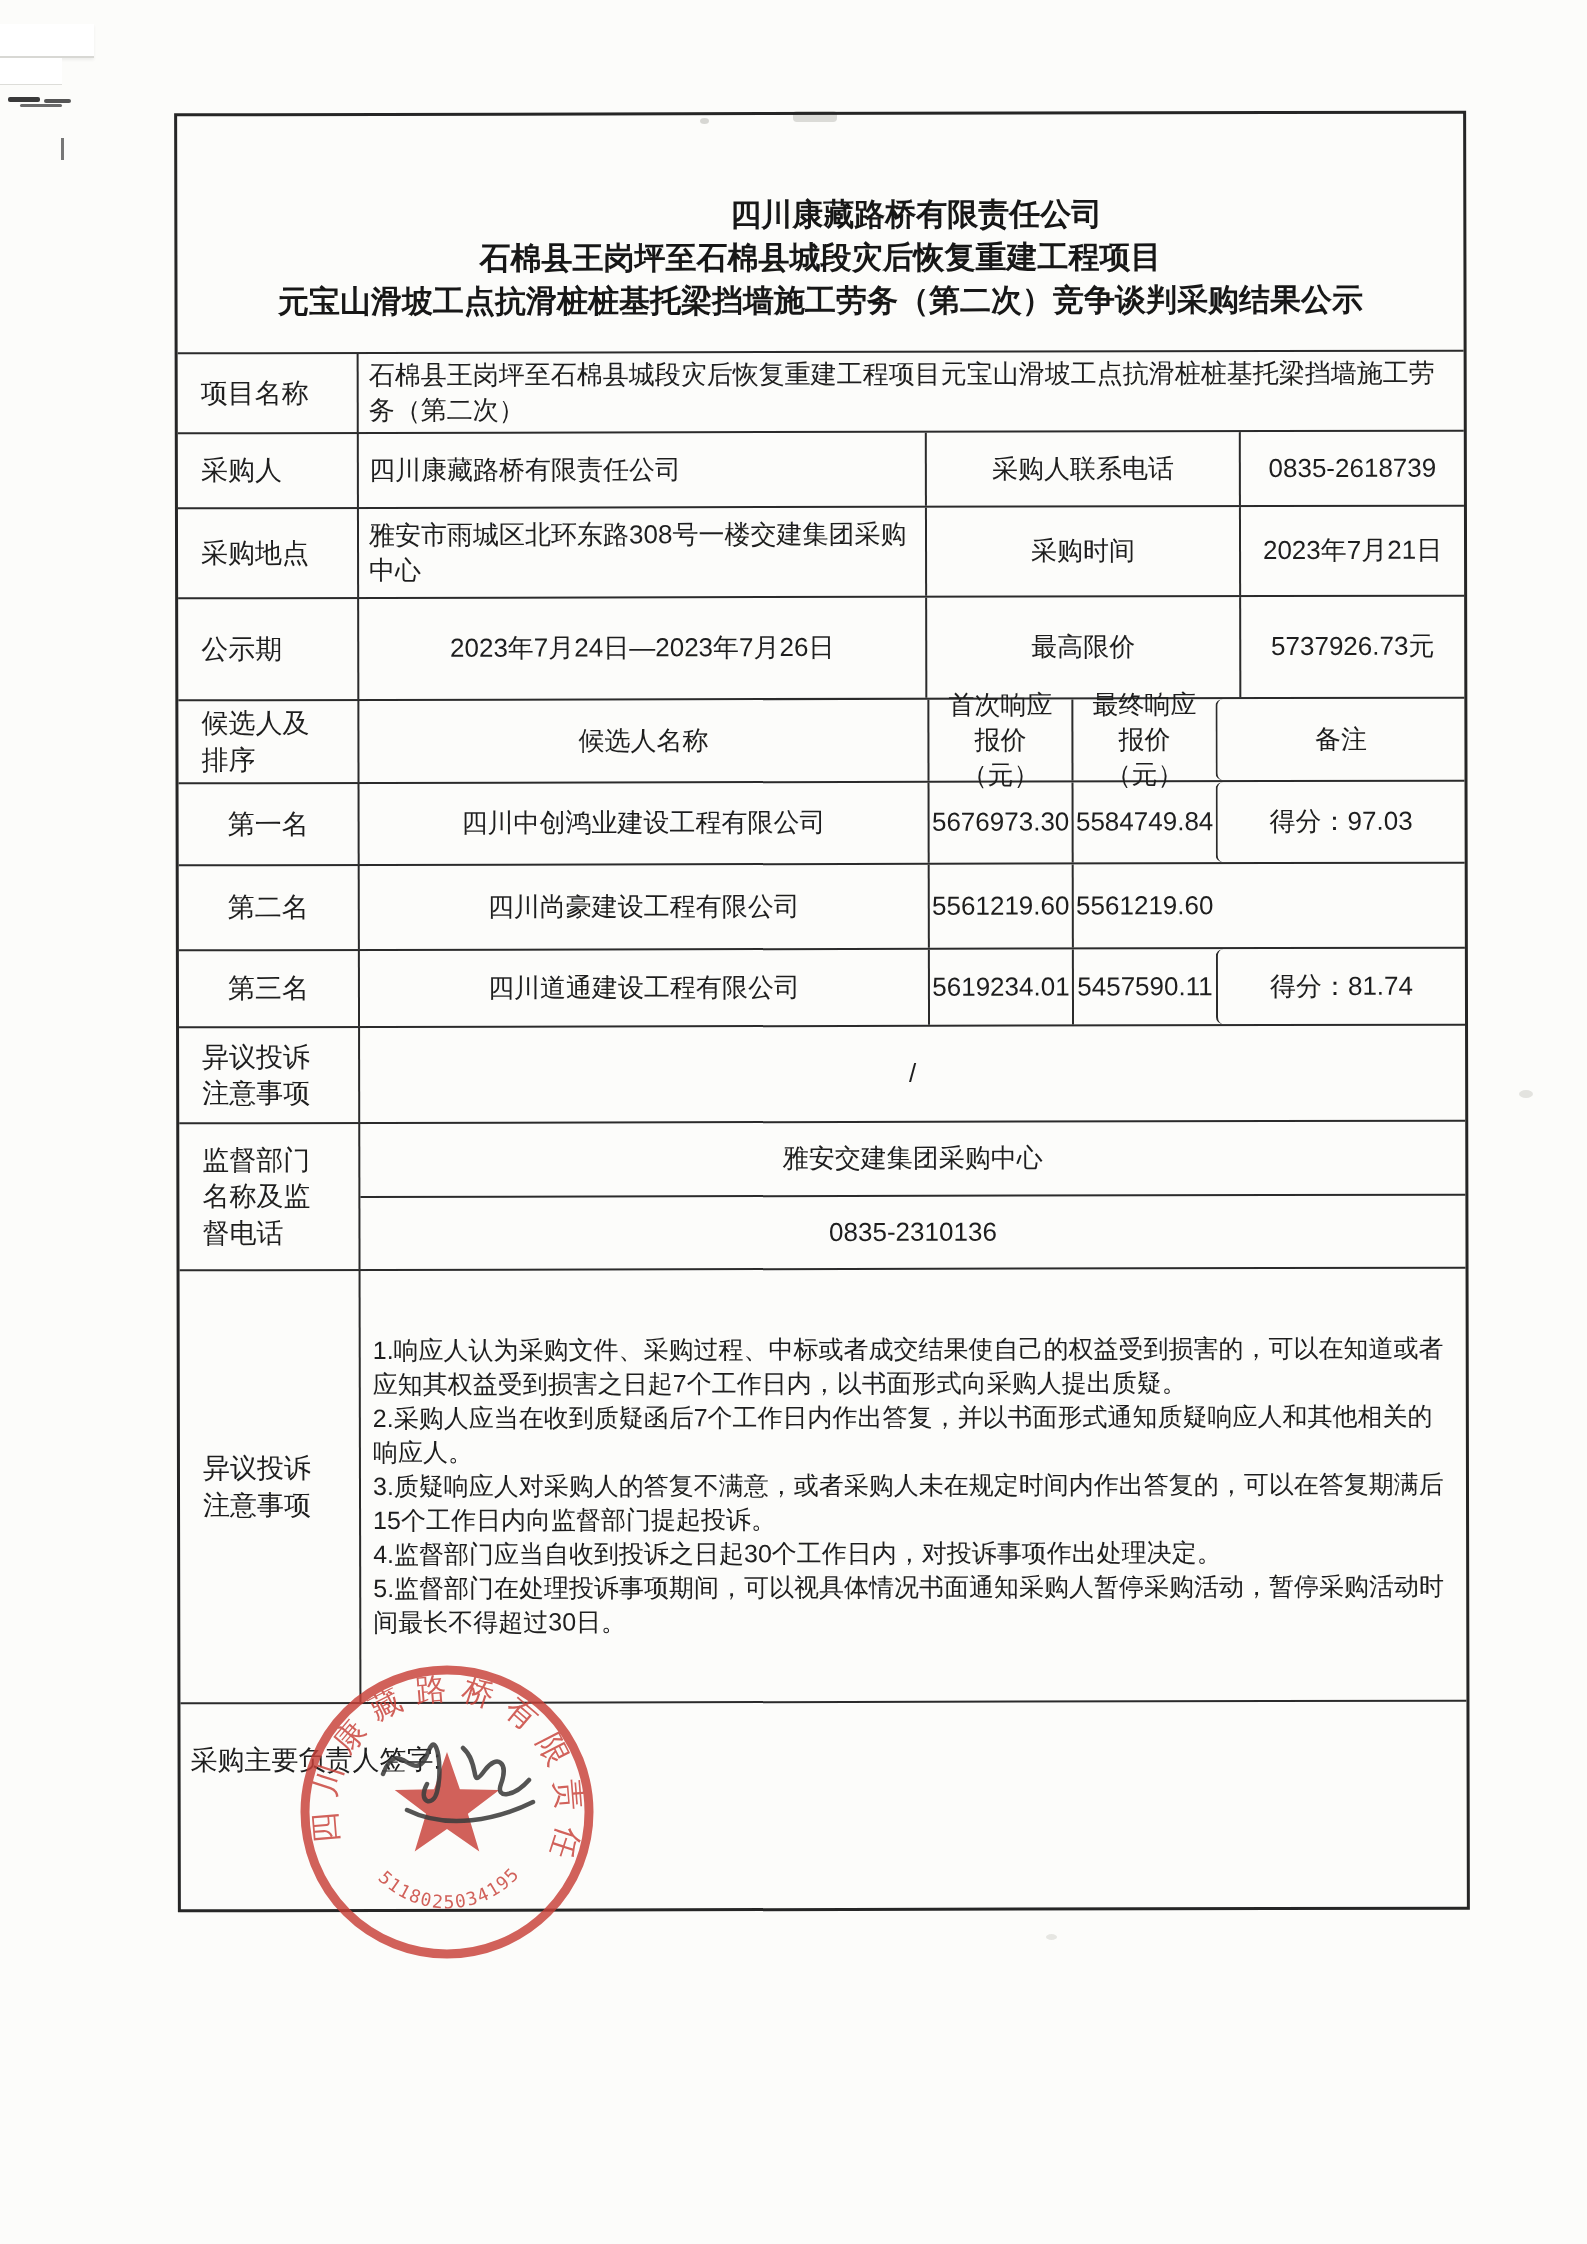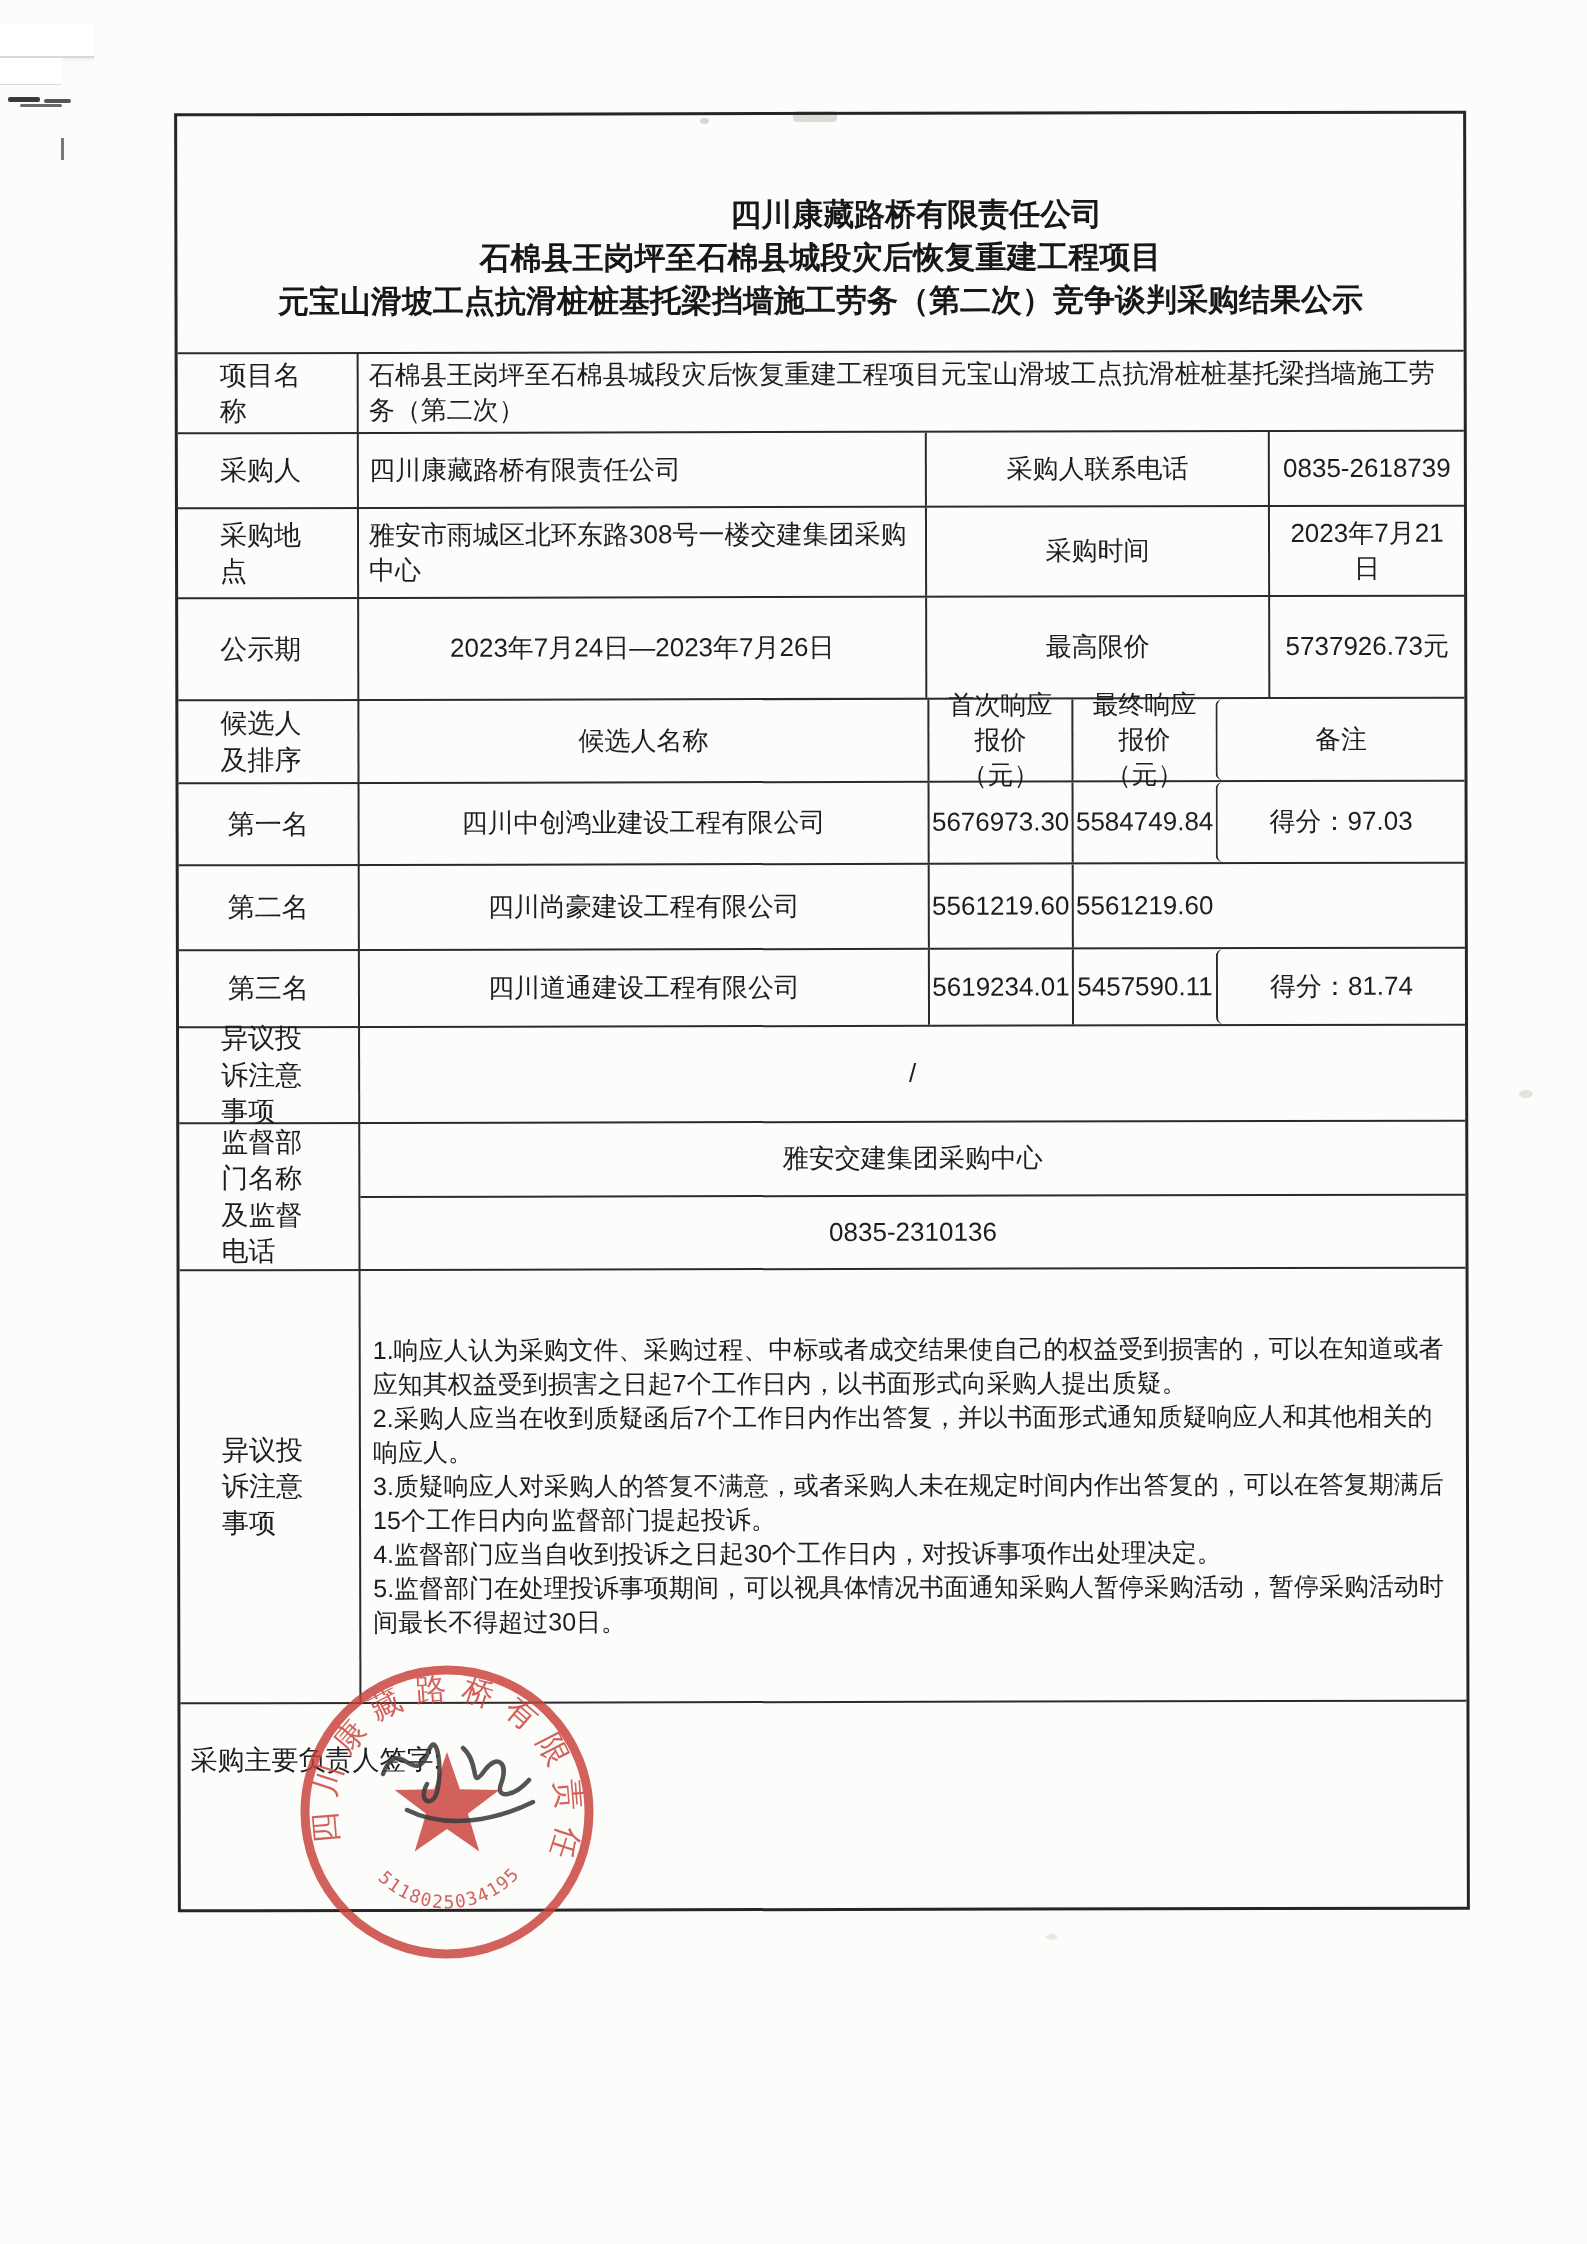--- a/index.html
+++ b/index.html
@@ -28,36 +28,36 @@
     background:transparent;
   }
   .row{display:flex; box-sizing:border-box; border-top:2px solid #2b2b2b;}
   .cell{
     box-sizing:border-box; display:flex; align-items:center; justify-content:center;
     border-left:2px solid #2b2b2b; font-size:26px; line-height:1.35; text-align:center;
     padding:4px 10px;
   }
   .cell.nb{border-left:none;}
   .cell.left{justify-content:flex-start; text-align:left;}
-  .label-col{width:179px; font-size:27px; padding:4px 42px; text-align:left; justify-content:flex-start;}
+  .label-col{width:179px; font-size:27px; padding:4px 23px; text-align:left; justify-content:flex-start;}
   .wide{flex:1;}
   .prewrap{white-space:pre-line;}
 
   .title-block{
     height:236px; box-sizing:border-box; padding-top:78px;
     display:flex; flex-direction:column; align-items:center;
     font-weight:bold; font-size:31px; line-height:43px; color:#171717;
   }
   .title-l1{transform:translateX(96px);}
 
   .h-r1{height:80px;} .h-r2{height:75px;} .h-r3{height:90px;} .h-r4{height:102px;}
   .h-r5{height:83px;} .h-r6{height:82px;} .h-r7{height:85px;} .h-r8{height:77px;}
   .h-r9{height:96px;} .h-r10{height:147px;} .h-r11{height:433px;} .h-r12{height:207px;}
 
-  .cB1{width:568px;} .cB2{width:343px;} .cB3{flex:1;}
+  .cB1{width:568px;} .cB2{width:314px;} .cB3{flex:1;}
   .cC1{width:570px;} .cC2{width:144px;} .cC3{width:144px;} .cC4{flex:1;border-radius:7px;}
 
   .stack{flex:1; display:flex; flex-direction:column; border-left:2px solid #2b2b2b; box-sizing:border-box;}
   .stack .sub{flex:1; display:flex; align-items:center; justify-content:center; font-size:26px; box-sizing:border-box;}
   .stack .sub + .sub{border-top:2px solid #2b2b2b;}
 
   .objection-cell{
     flex:1; border-left:2px solid #2b2b2b; box-sizing:border-box;
     padding:62px 14px 10px 12px; font-size:25px; line-height:34px; text-align:left;
   }

